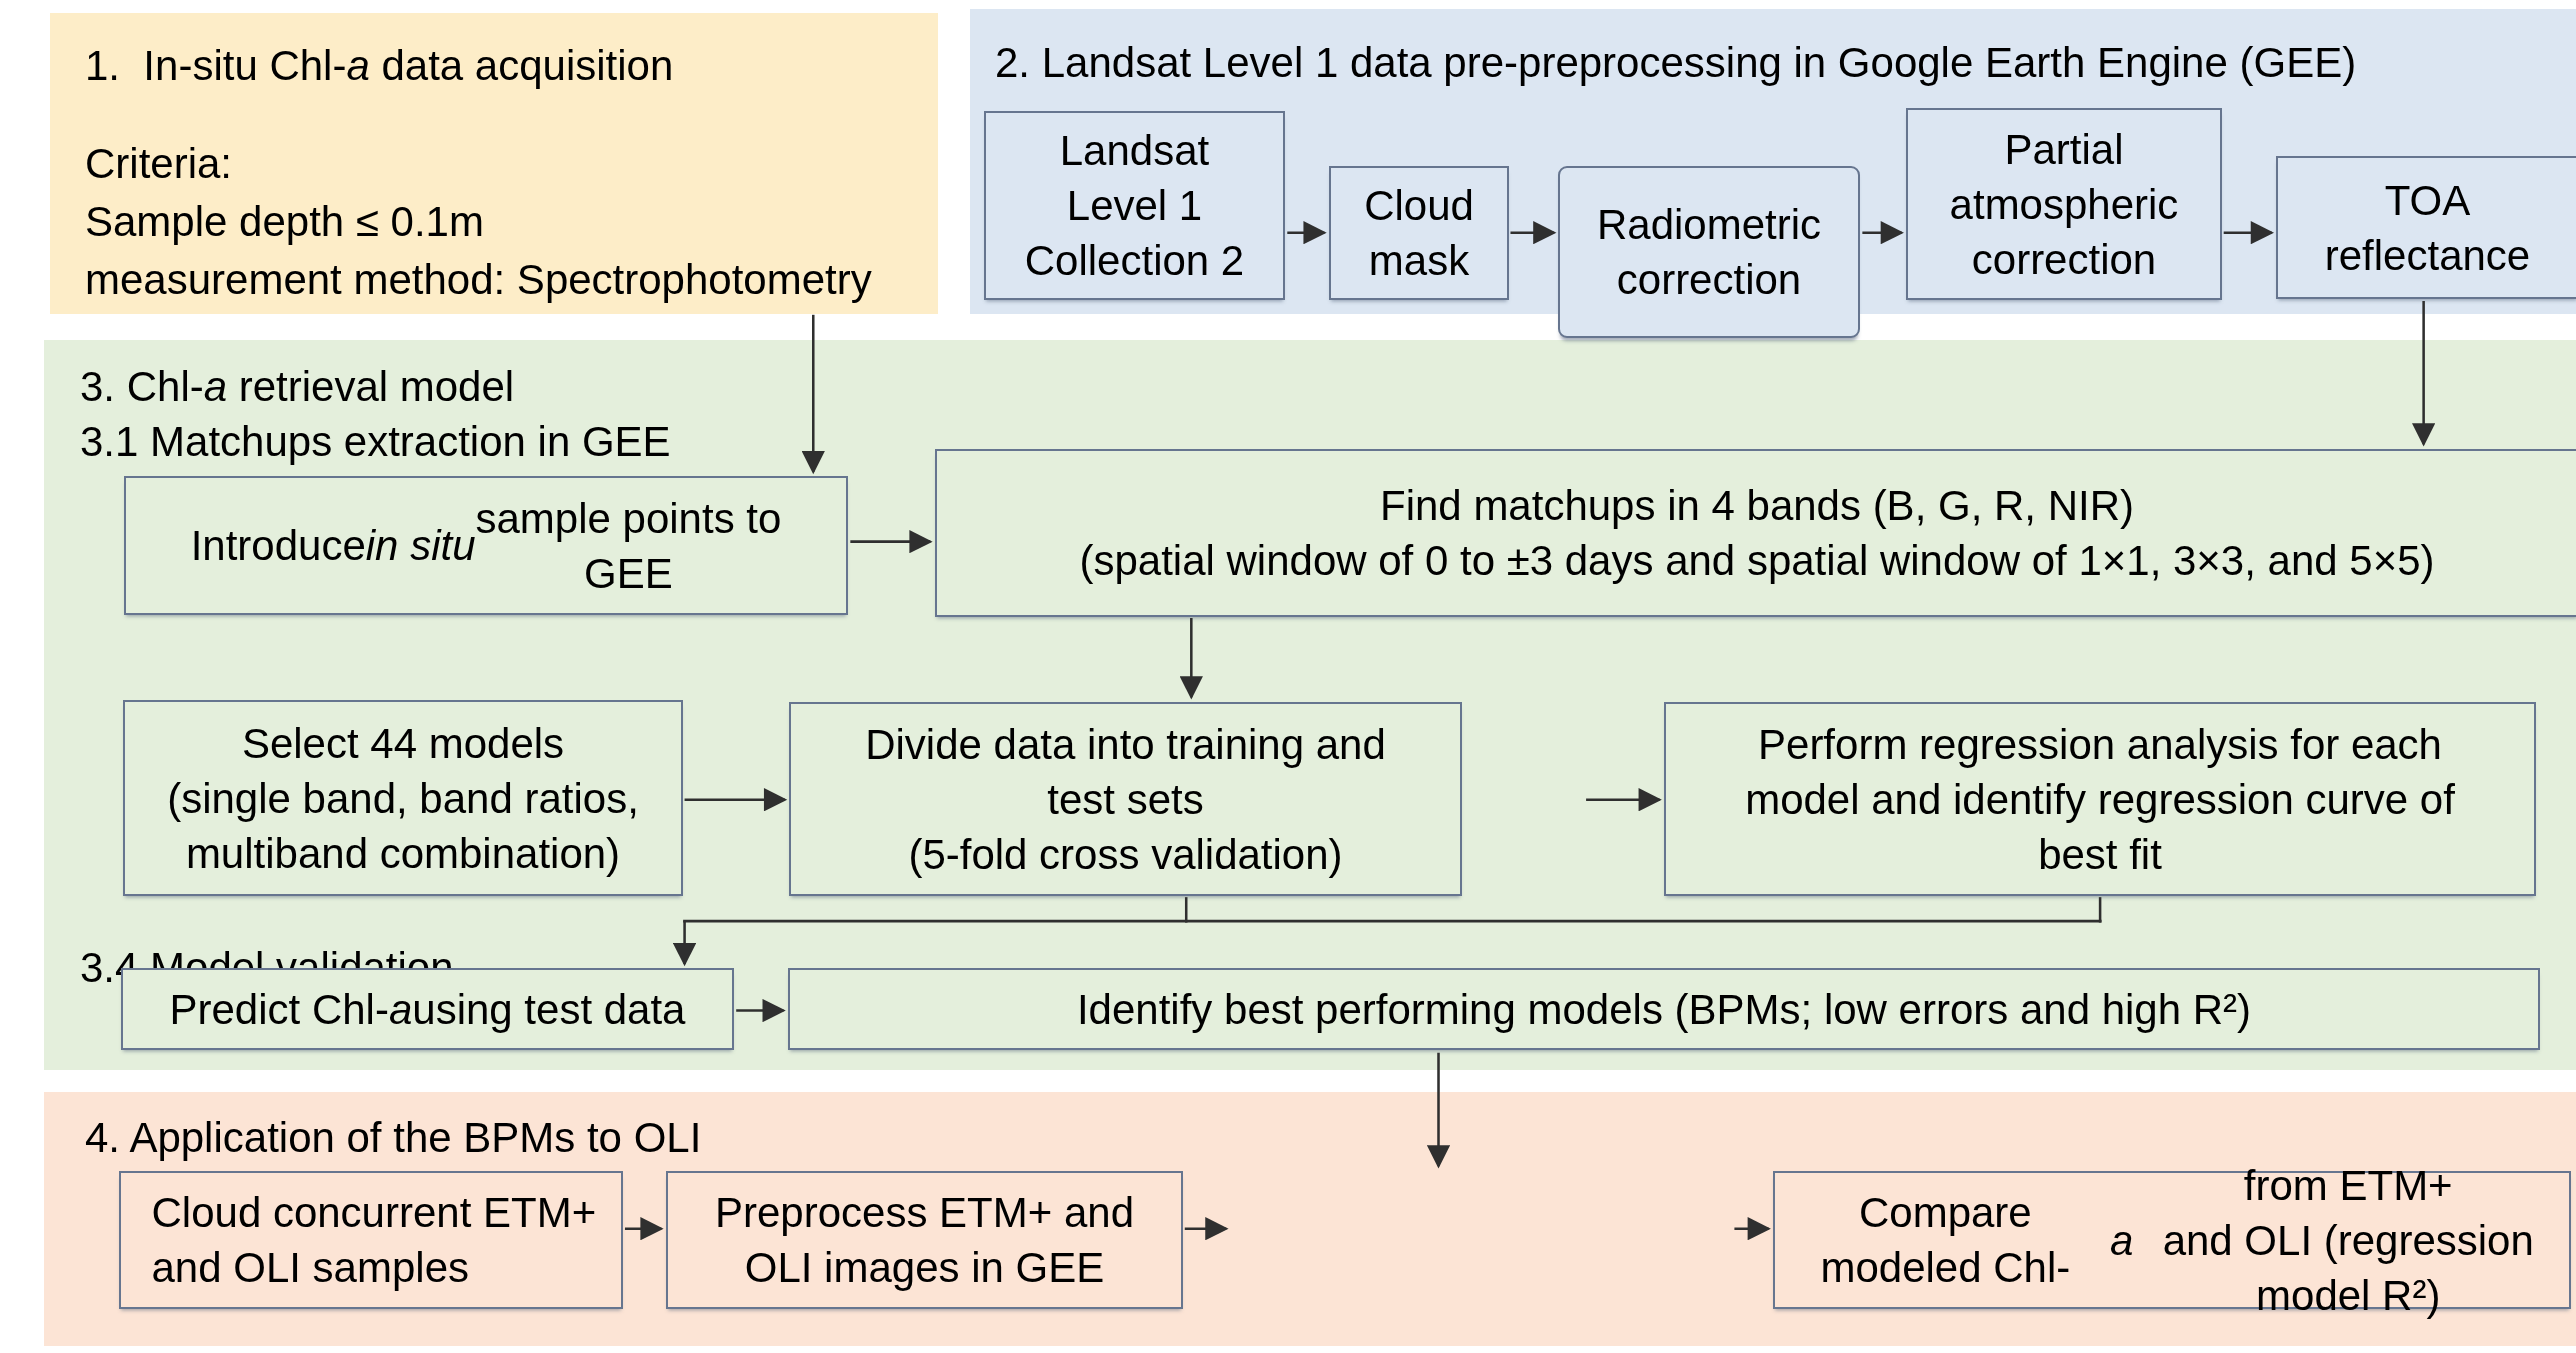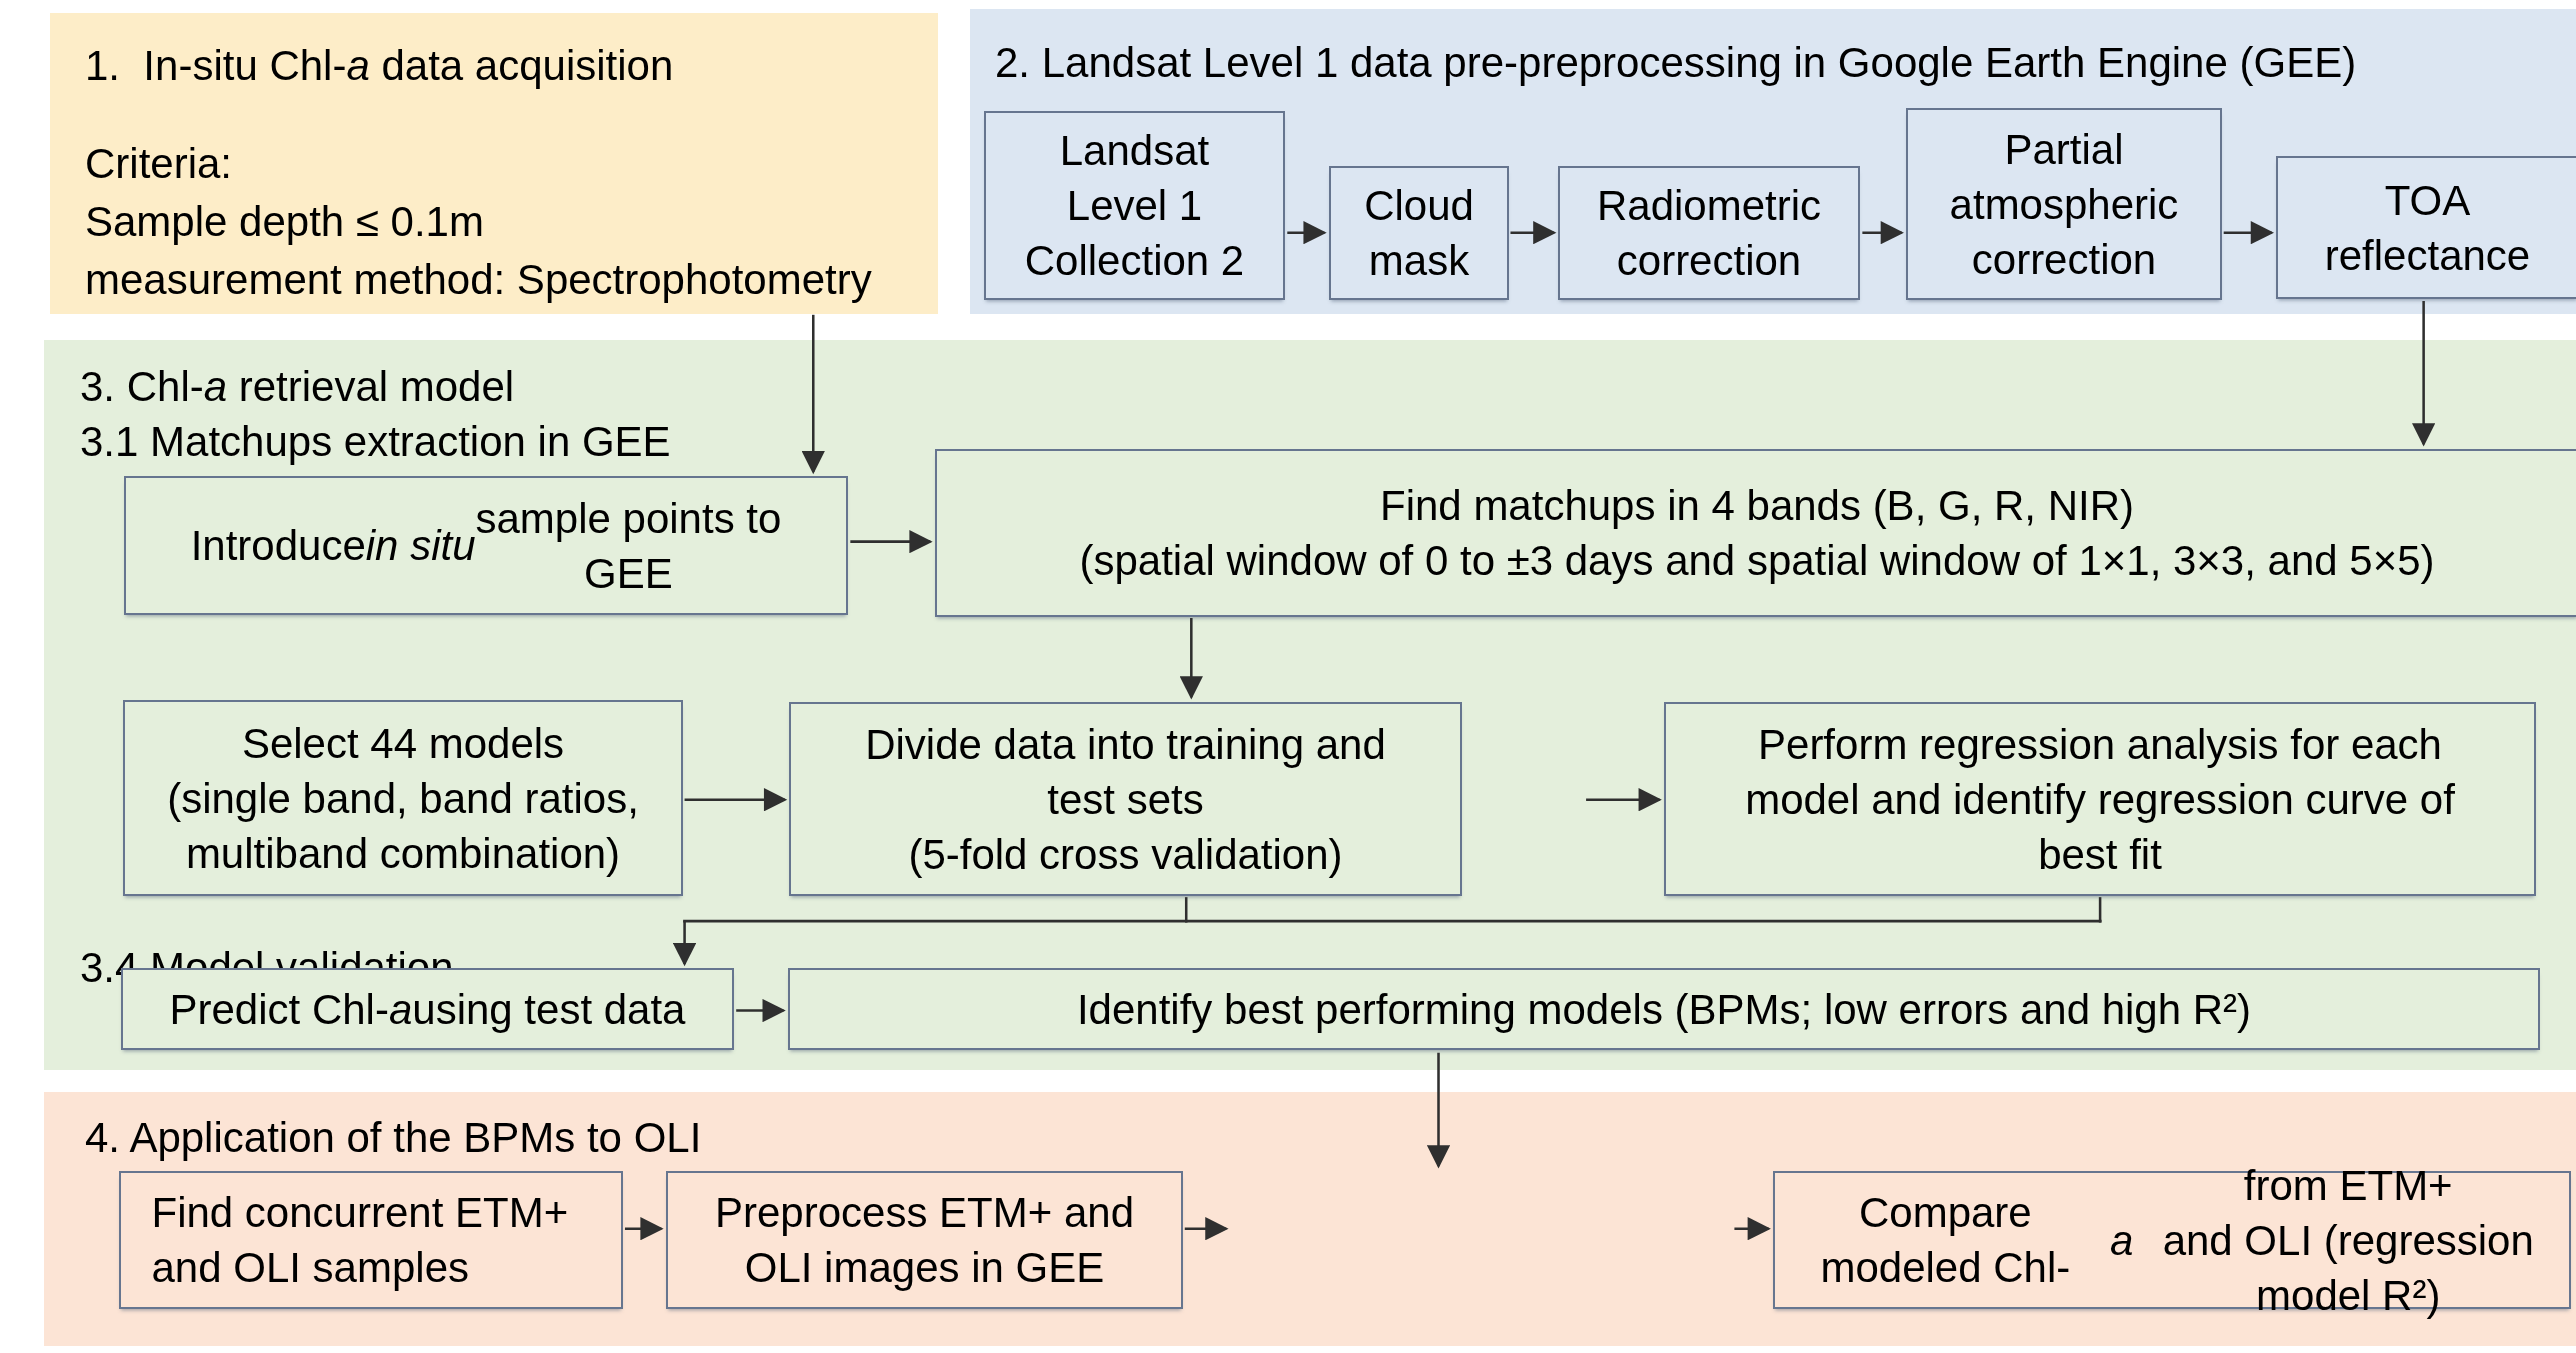--- a/index.html
+++ b/index.html
@@ -49,21 +49,21 @@
   <div class="criteria" style="left:57px; top:135px;">Criteria:
 Sample depth ≤ 0.1m
 measurement method: Spectrophotometry</div>
 
   <div class="heading" style="left:967px; top:35px;">2. Landsat Level 1 data pre-preprocessing in Google Earth Engine (GEE)</div>
   <div class="fbox blue" style="left:956px; top:111px; width:301px; height:189px;">Landsat
 Level 1
 Collection 2</div>
   <div class="fbox blue" style="left:1301px; top:166px; width:180px; height:134px;">Cloud
 mask</div>
-  <div class="fbox blue" style="left:1530px; top:166px; width:302px; height:134px;">Radiometric
+  <div class="fbox blue" style="left:1530px; top:166px; width:302px; height:172px;border-radius:9px;">Radiometric
 correction</div>
   <div class="fbox blue" style="left:1878px; top:108px; width:316px; height:192px;">Partial
 atmospheric
 correction</div>
   <div class="fbox blue" style="left:2248px; top:156px; width:303px; height:143px;">TOA
 reflectance</div>
 
   <div class="heading" style="left:52px; top:359px;">3. Chl-<i>a</i> retrieval model</div>
   <div class="heading" style="left:52px; top:414px;">3.1 Matchups extraction in GEE</div>
   <div class="fbox green" style="left:96px; top:476px; width:724px; height:139px;">Introduce <i>in situ</i> sample points to
@@ -79,21 +79,21 @@
 (5-fold cross validation)</div>
   <div class="fbox green" style="left:1636px; top:702px; width:872px; height:194px;">Perform regression analysis for each
 model and identify regression curve of
 best fit</div>
 
   <div class="heading" style="left:52px; top:940px;">3.4 Model validation</div>
   <div class="fbox green" style="left:93px; top:968px; width:613px; height:82px;">Predict Chl-<i>a</i> using test data</div>
   <div class="fbox green" style="left:760px; top:968px; width:1752px; height:82px;">Identify best performing models (BPMs; low errors and high R²)</div>
 
   <div class="heading" style="left:57px; top:1110px;">4. Application of the BPMs to OLI</div>
-  <div class="fbox orange left-align" style="left:91px; top:1171px; width:504px; height:138px;">Find concurrent ETM+
+  <div class="fbox orange left-align" style="left:91px; top:1171px; width:504px; height:138px;">Cloud concurrent ETM+
 and OLI samples</div>
   <div class="fbox orange" style="left:638px; top:1171px; width:517px; height:138px;">Preprocess ETM+ and
 OLI images in GEE</div>
   <div class="fbox orange" style="left:1745px; top:1171px; width:798px; height:138px;">Compare modeled Chl-<i>a</i> from ETM+
 and OLI (regression model R²)</div>
 
   <svg class="connectors" viewBox="0 0 3543 1861">
     <defs>
       <marker id="arr" viewBox="0 0 10 10" refX="9" refY="5" markerWidth="34" markerHeight="32" orient="auto-start-reverse" markerUnits="userSpaceOnUse">
         <path class="head" d="M 0 0 L 10 5 L 0 10 z"></path>

